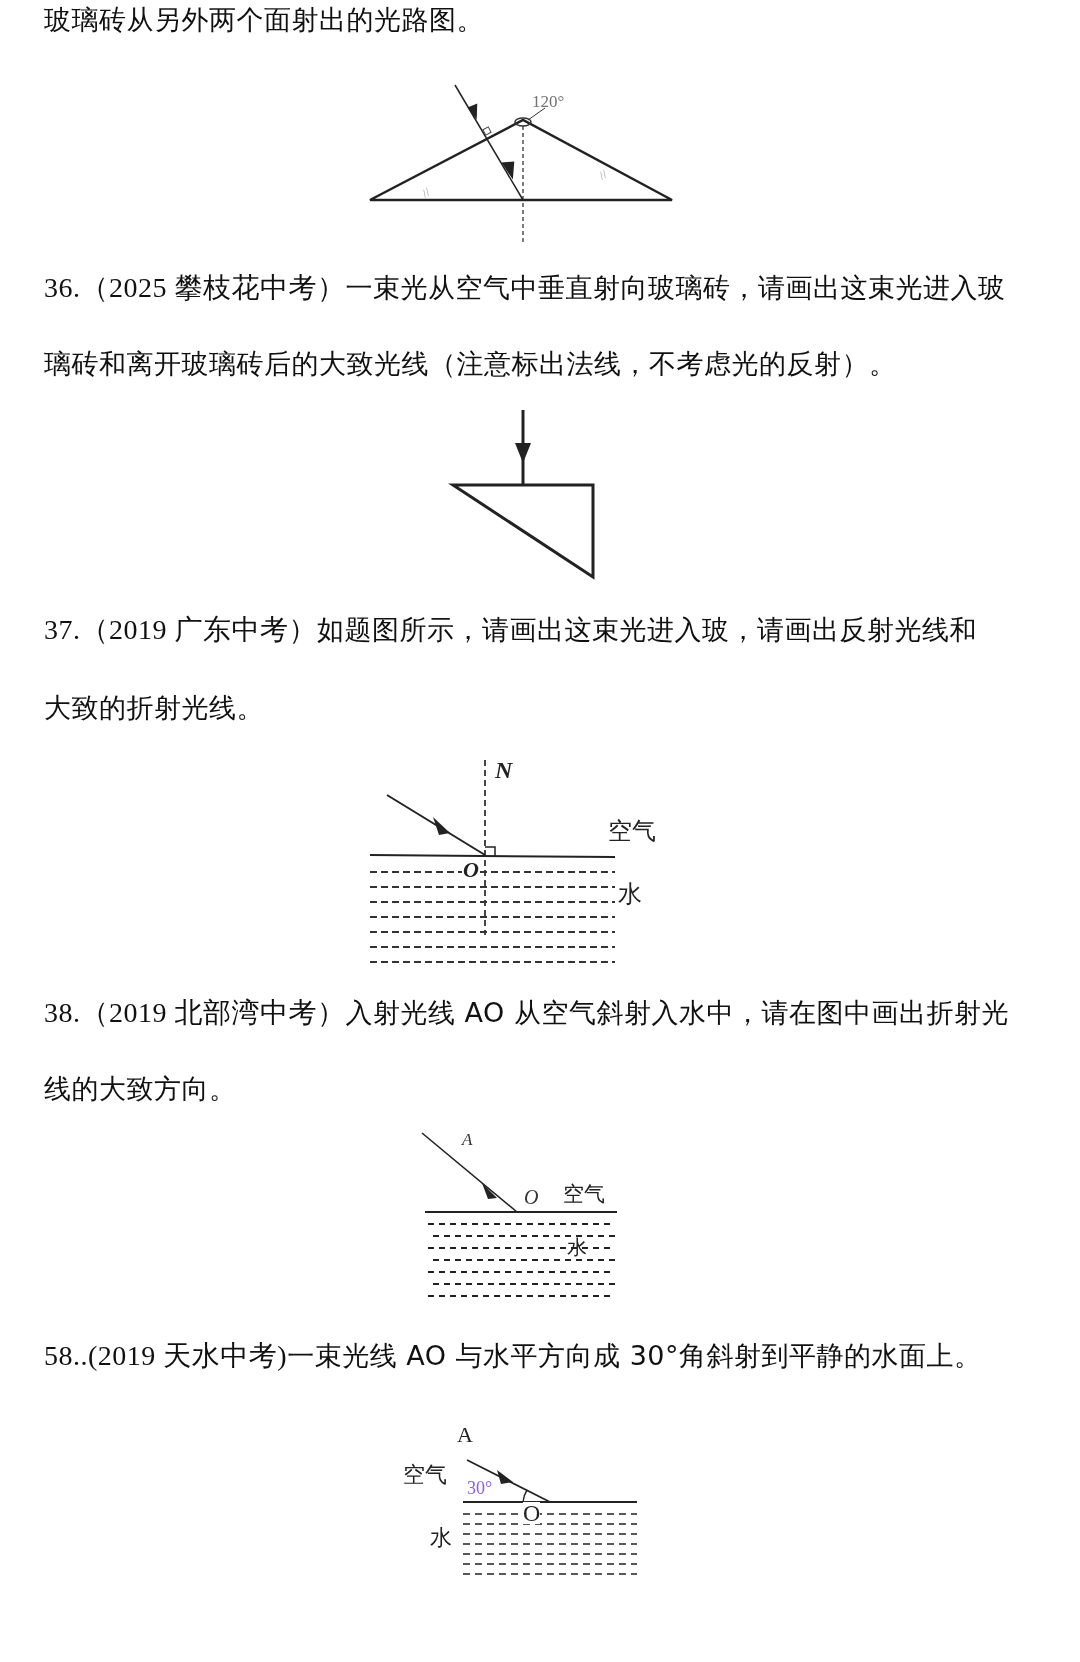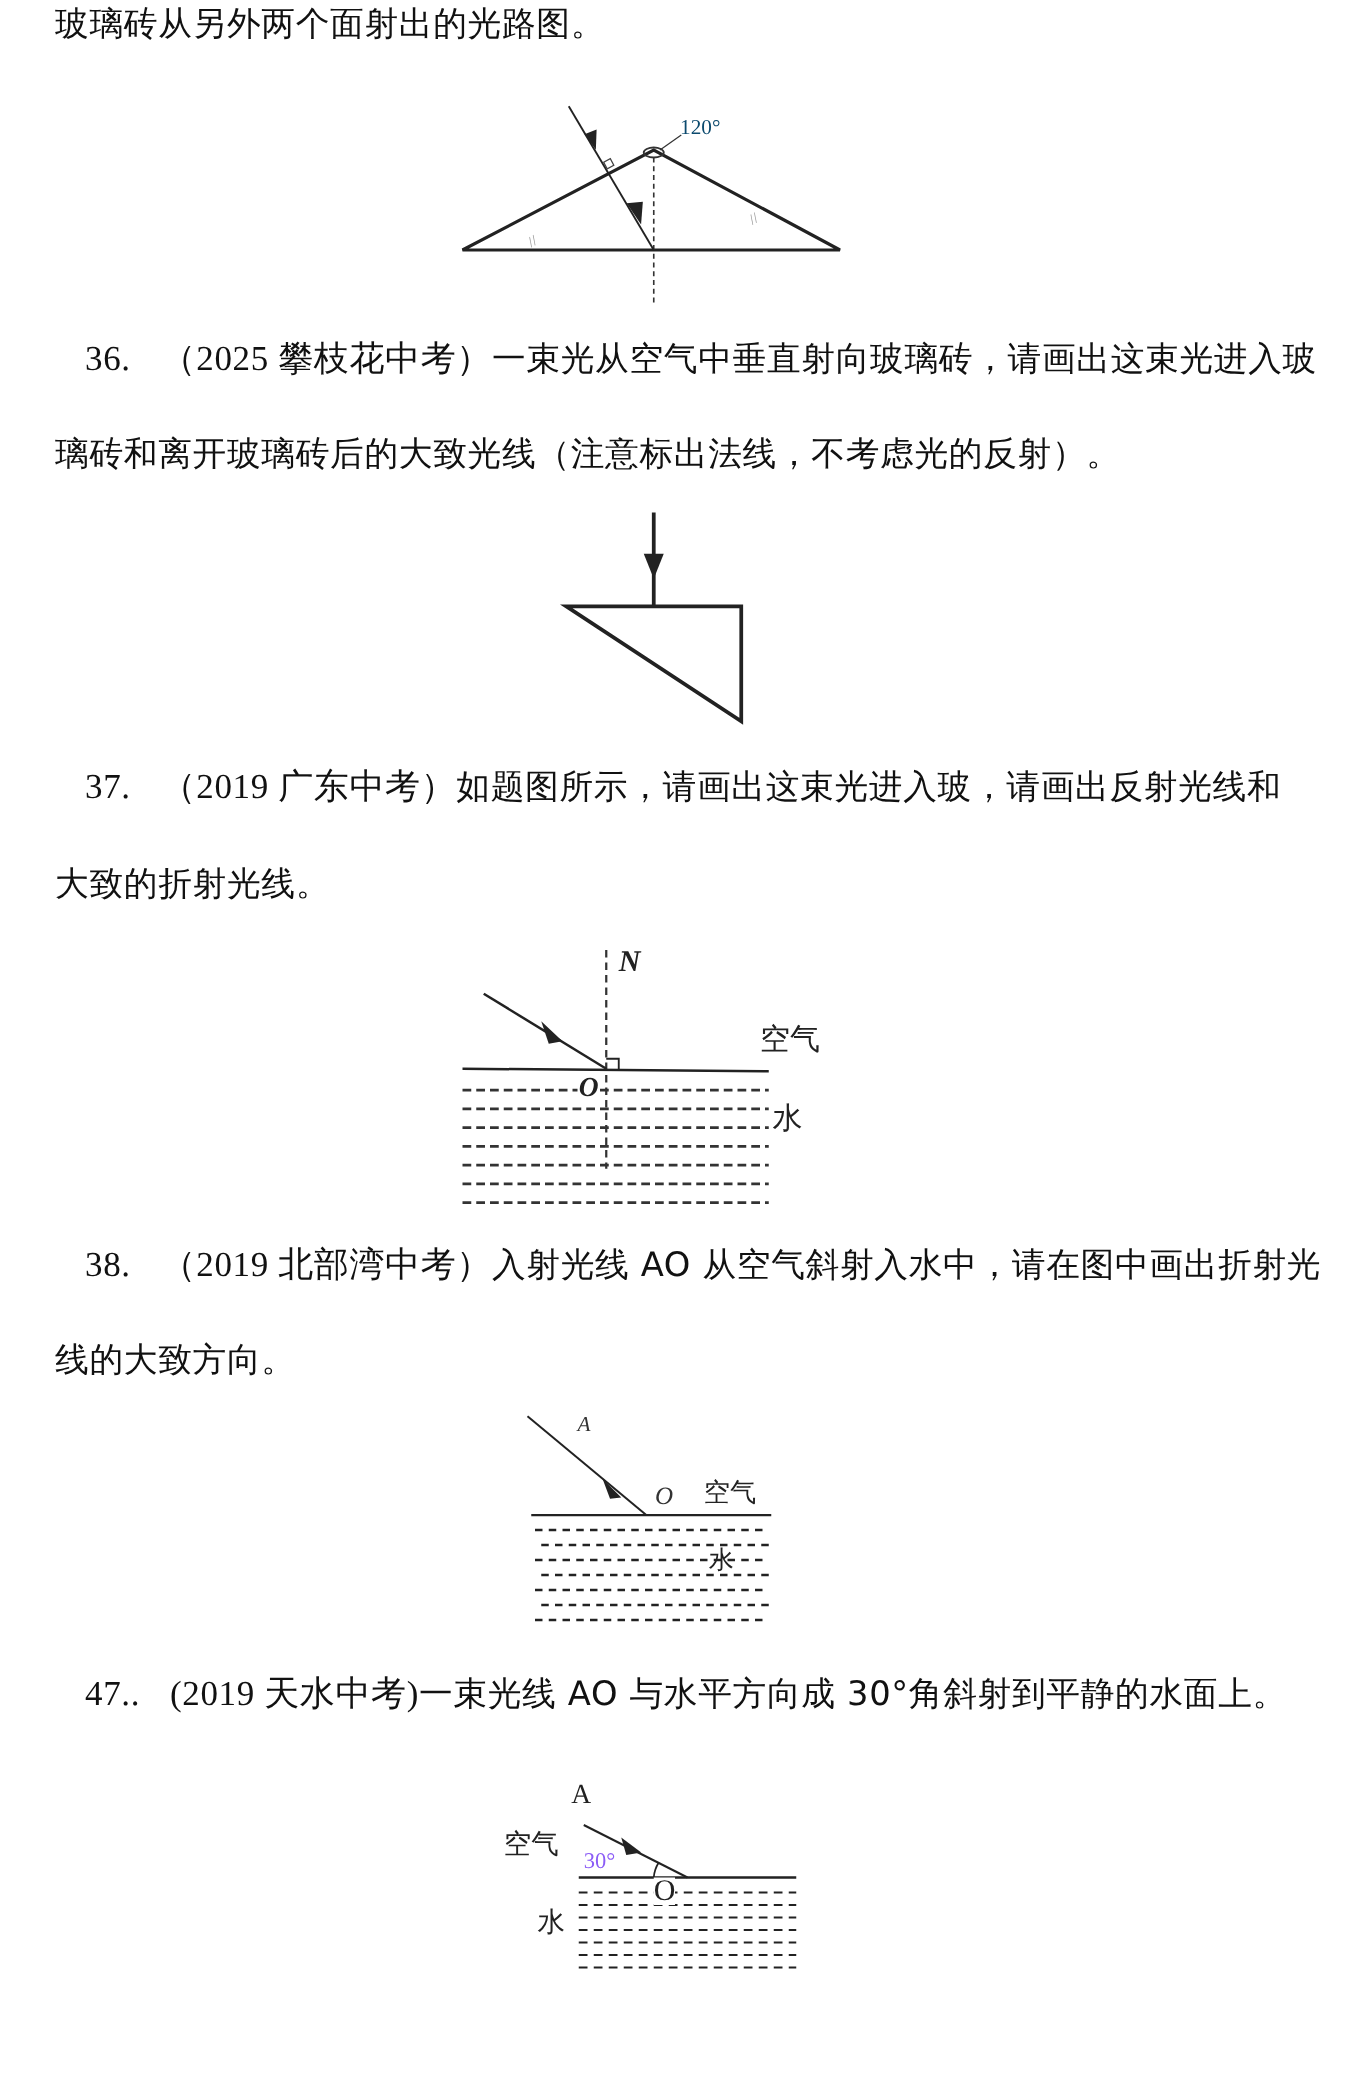--- a/index.html
+++ b/index.html
@@ -5,21 +5,21 @@
   html, body { margin: 0; padding: 0; background: #ffffff; }
   body {
     width: 1080px; height: 1662px; position: relative; overflow: hidden;
     font-family: "DejaVu Sans", "Liberation Sans", sans-serif;
     color: #111111;
   }
   .line {
     position: absolute; left: 44px; font-size: 27px; line-height: 36px;
     white-space: nowrap; letter-spacing: 0.5px;
   }
-  .num { font-family: "Liberation Serif", "DejaVu Serif", serif; font-size: 28px; margin-left: 24px; }
+  .num { font-family: "Liberation Serif", "DejaVu Serif", serif; font-size: 28px; }
   .fig { position: absolute; }
   .fig svg { display: block; }
   .lbl-serif { font-family: "Liberation Serif", "DejaVu Serif", serif; }
 </style>
 </head>
 <body>
 
 <div class="line" style="top:2px;">
   <span>玻璃砖从另外两个面射出的光路图。</span>
 </div>
@@ -37,21 +37,21 @@
     <polygon points="108,27 116,40 118,24" fill="#222" transform="rotate(-5 113 32)"></polygon>
     <polygon points="142,82 152,100 155,82" fill="#222" transform="rotate(-5 148 90)"></polygon>
 
     <rect x="124" y="48" width="6" height="6" fill="none" stroke="#444" stroke-width="1" transform="rotate(-28 127 51)"></rect>
 
     <text x="65" y="118" font-size="12" fill="#999" transform="rotate(-30 65 118)" class="lbl-serif">//</text>
     <text x="242" y="100" font-size="12" fill="#999" transform="rotate(-30 242 100)" class="lbl-serif">//</text>
 
     <line x1="168" y1="40" x2="185" y2="28" stroke="#333" stroke-width="1"></line>
   </svg>
-  <span class="lbl-serif" style="position:absolute; left:184px; top:12px; font-size:17px; color:#0c4a6e;">120°</span>
+  <span class="lbl-serif" style="position:absolute; left:172px; top:12px; font-size:17px; color:#737373;">120°</span>
 </div>
 
 <div class="line" style="top:270px;">
   <span class="num">36.</span><span class="num">（2025 攀枝花中考）</span><span>一束光从空气中垂直射向玻璃砖，请画出这束光进入玻</span>
 </div>
 <div class="line" style="top:346px;">
   <span>璃砖和离开玻璃砖后的大致光线（注意标出法线，不考虑光的反射）。</span>
 </div>
 
 <div class="fig" style="left:445px; top:405px;">
@@ -119,21 +119,21 @@
       <line x1="8" y1="168" x2="195" y2="168"></line>
     </g>
   </svg>
   <span class="lbl-serif" style="position:absolute; left:42px; top:2px; font-size:17px; font-style:italic; color:#333;">A</span>
   <span class="lbl-serif" style="position:absolute; left:104px; top:58px; font-size:20px; font-style:italic; color:#333;">O</span>
   <span style="position:absolute; left:143px; top:52px; font-size:21px; color:#222;">空气</span>
   <span style="position:absolute; left:147px; top:106px; font-size:20px; color:#222;">水</span>
 </div>
 
 <div class="line" style="top:1338px;">
-  <span class="num">47..</span><span class="num">(2019 天水中考)</span><span>一束光线 AO 与水平方向成 30°角斜射到平静的水面上。</span>
+  <span class="num">58..</span><span class="num">(2019 天水中考)</span><span>一束光线 AO 与水平方向成 30°角斜射到平静的水面上。</span>
 </div>
 
 <div class="fig" style="left:395px; top:1420px;">
   <svg width="250" height="160" viewBox="0 0 250 160">
     <line x1="72" y1="40" x2="155" y2="82" stroke="#222" stroke-width="1.6"></line>
     <polygon points="102,50 118,62 106,64" fill="#222"></polygon>
 
     <path d="M 128 82 A 26 26 0 0 1 132 70" fill="none" stroke="#222" stroke-width="1.4"></path>
     <line x1="68" y1="82" x2="242" y2="82" stroke="#222" stroke-width="2"></line>
     <g stroke="#222" stroke-width="1.6" stroke-dasharray="7,5">

